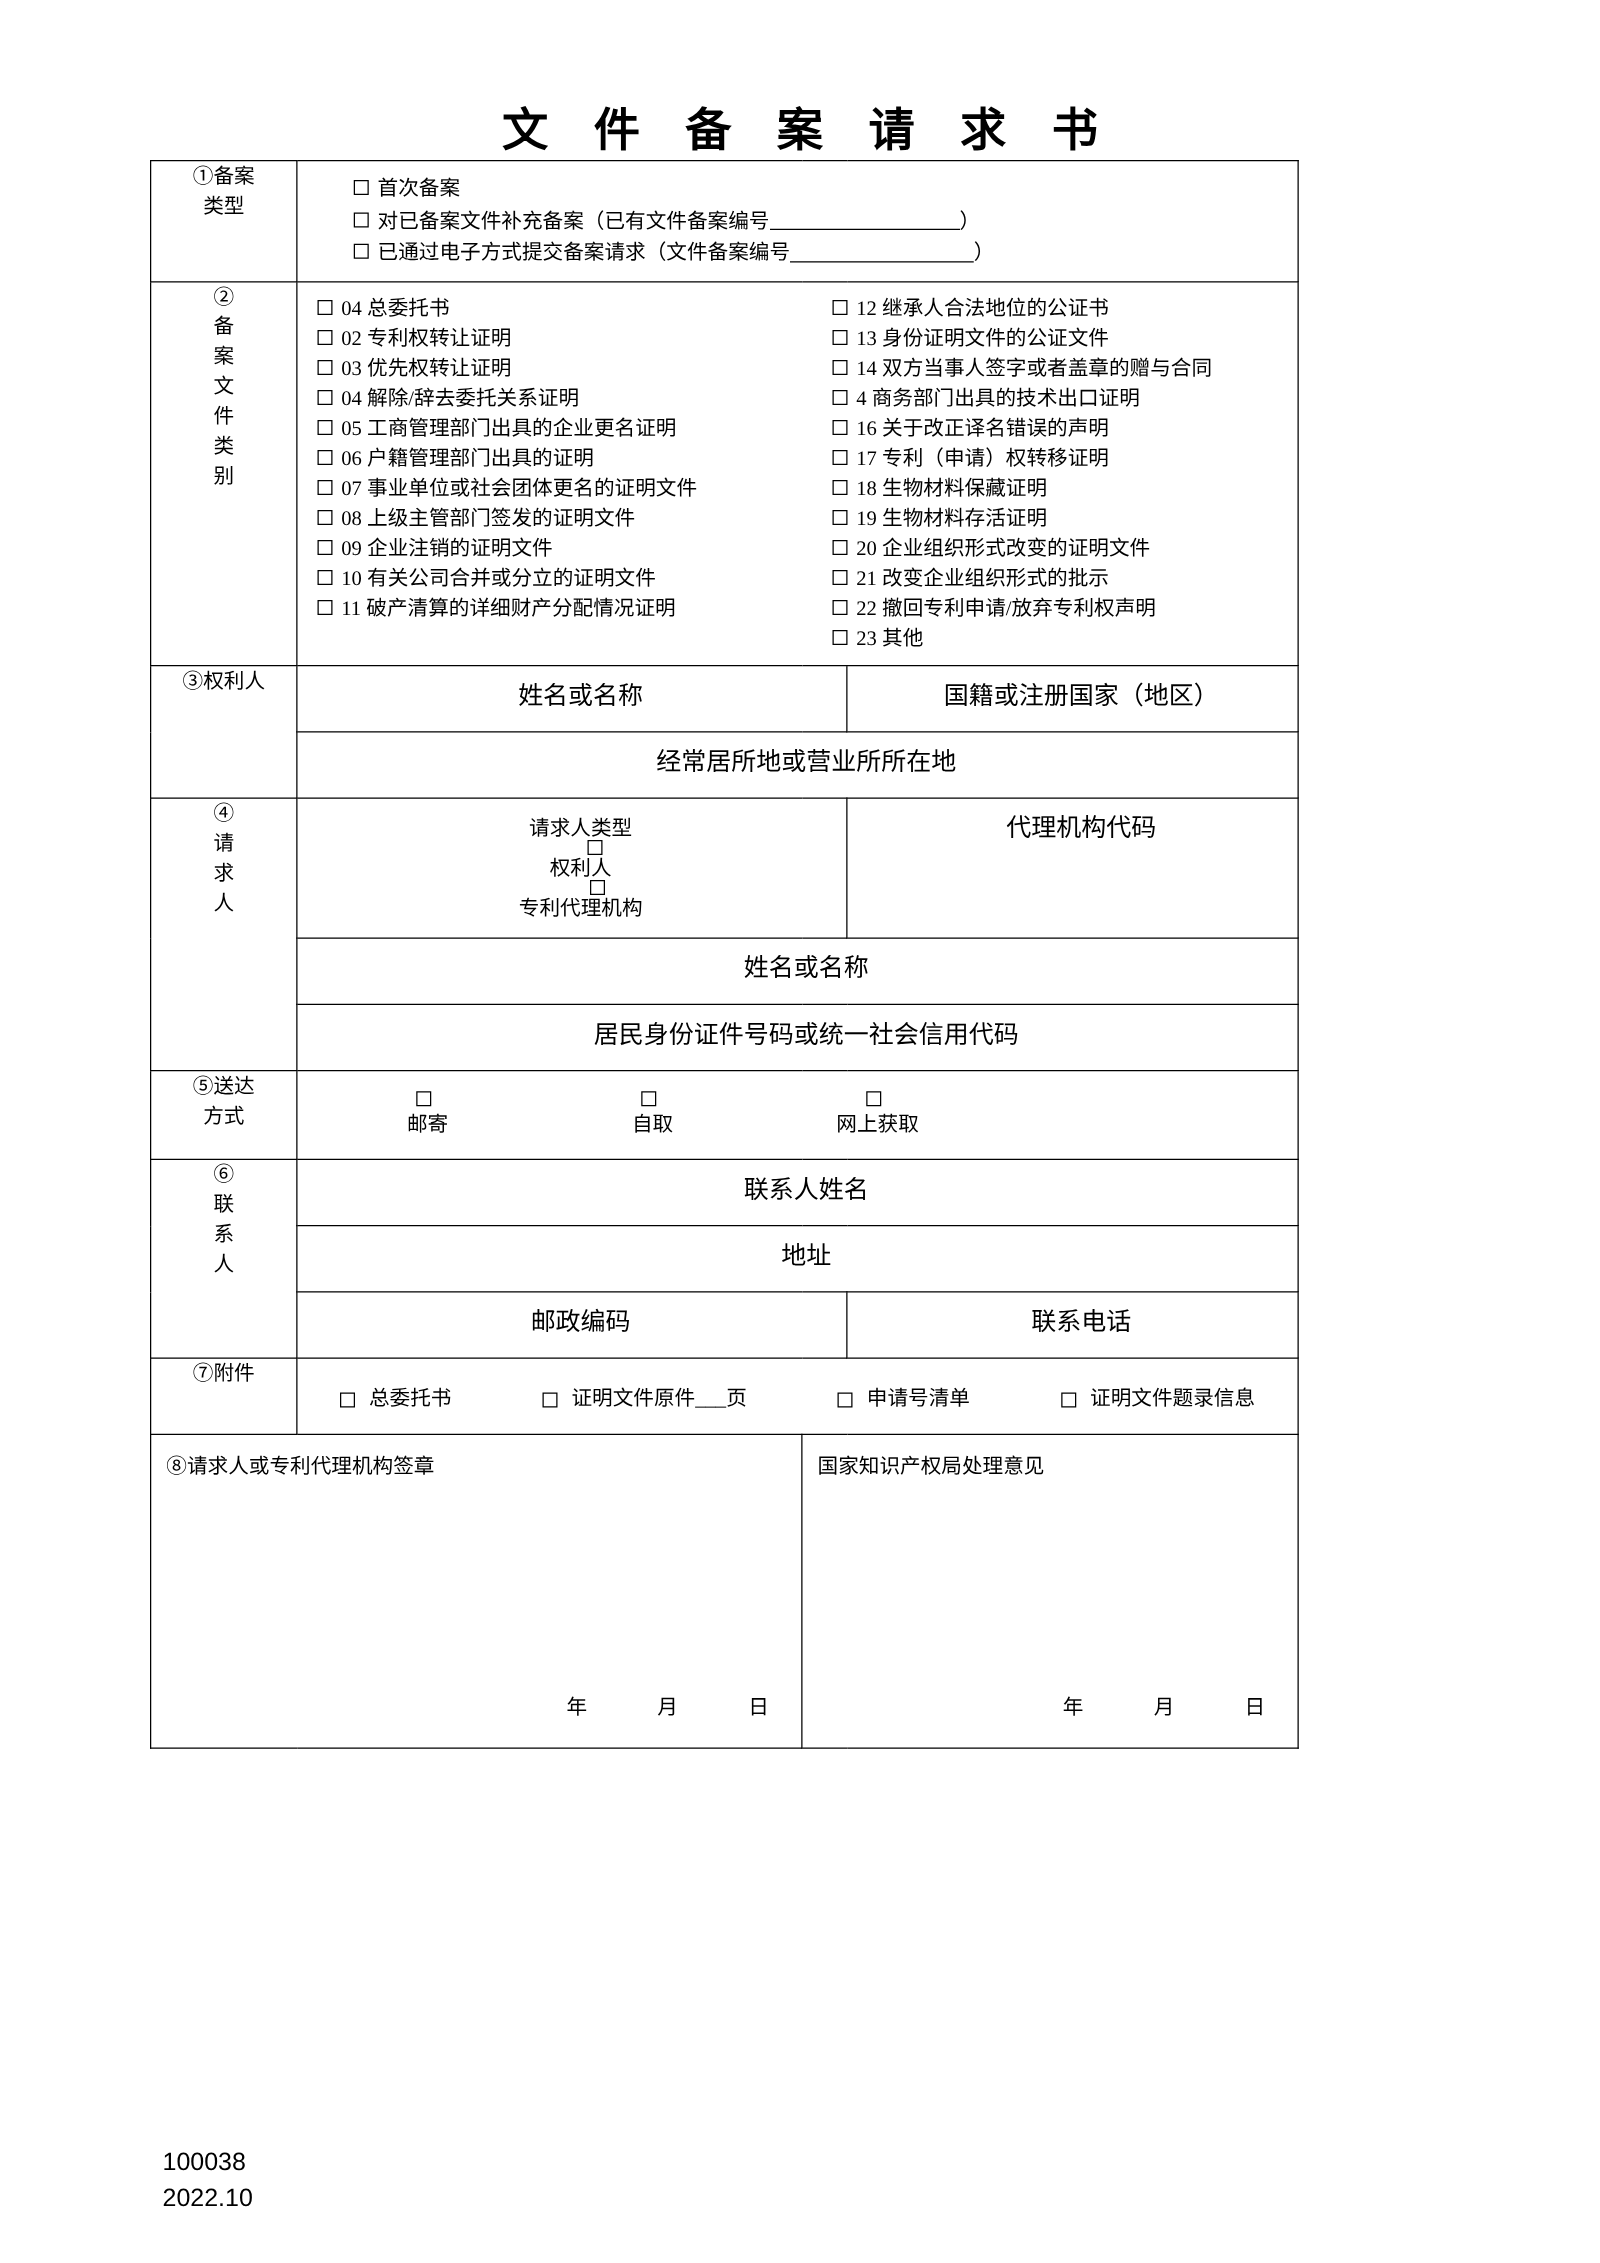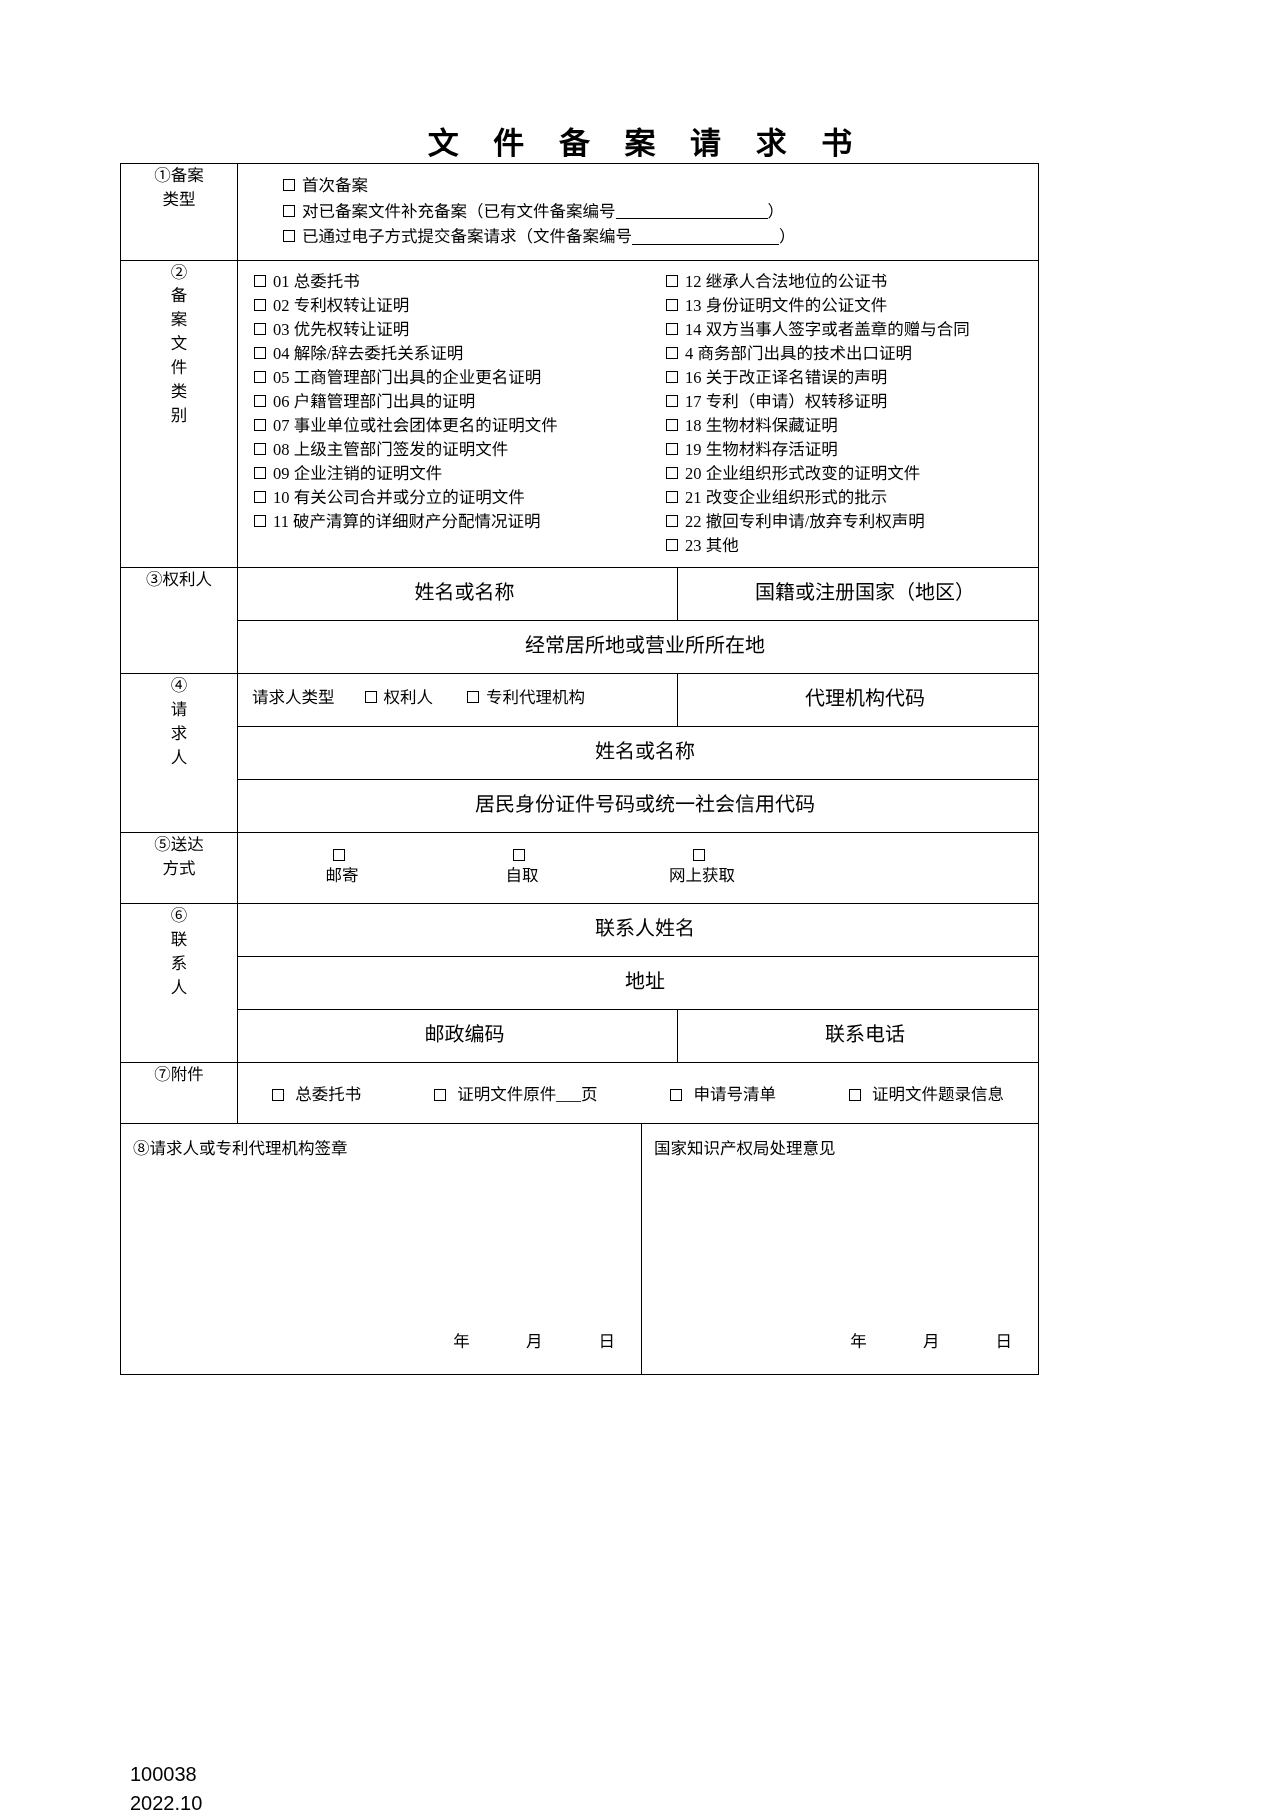--- a/index.html
+++ b/index.html
@@ -20,25 +20,24 @@
     height: 1810px;
     position: relative;
     box-sizing: border-box;
   }
 
   
   .doc-title {
     text-align: center;
     font-family: "Liberation Sans", "DejaVu Sans", sans-serif;
     font-weight: bold;
-    font-size: 31px;
+    font-size: 37px;
     letter-spacing: 13px;
     padding-top: 74px;
     padding-left: 13px;
-    margin-top: 44px;
   }
 
   .instruction {
     font-family: "Liberation Sans", "DejaVu Sans", sans-serif;
     font-weight: bold;
     font-size: 15.5px;
     margin-left: 129px;
     margin-top: 32px;
     margin-bottom: 7px;
   }
@@ -133,20 +132,21 @@
   .sec2col .ck-line:last-child { margin-bottom: 0; }
 
   
   .inline-row {
     display: flex;
     align-items: center;
     padding: 14px 0 14px 14px;
     font-size: 16.5px;
     line-height: 1.2;
     white-space: nowrap;
+    flex-direction: column;
   }
   .inline-row .gap-l { margin-left: 30px; }
   .inline-row .gap-xl { margin-left: 34px; }
 
   .sec5row {
     display: flex;
     align-items: center;
     padding: 17px 0 17px 14px;
     font-size: 16.5px;
   }
@@ -244,21 +244,21 @@
           <span>件</span>
           <span>类</span>
           <span>别</span>
         </div>
       </td>
       <td colspan="3">
         <div class="sec2wrap">
           <div class="sec2col left">
             <div class="ck-line">
                   <span class="cb"></span>
-                  <span class="txt">01 总委托书</span>
+                  <span class="txt">04 总委托书</span>
                 </div>
             <div class="ck-line">
                   <span class="cb"></span>
                   <span class="txt">02 专利权转让证明</span>
                 </div>
             <div class="ck-line">
                   <span class="cb"></span>
                   <span class="txt">03 优先权转让证明</span>
                 </div>
             <div class="ck-line">

